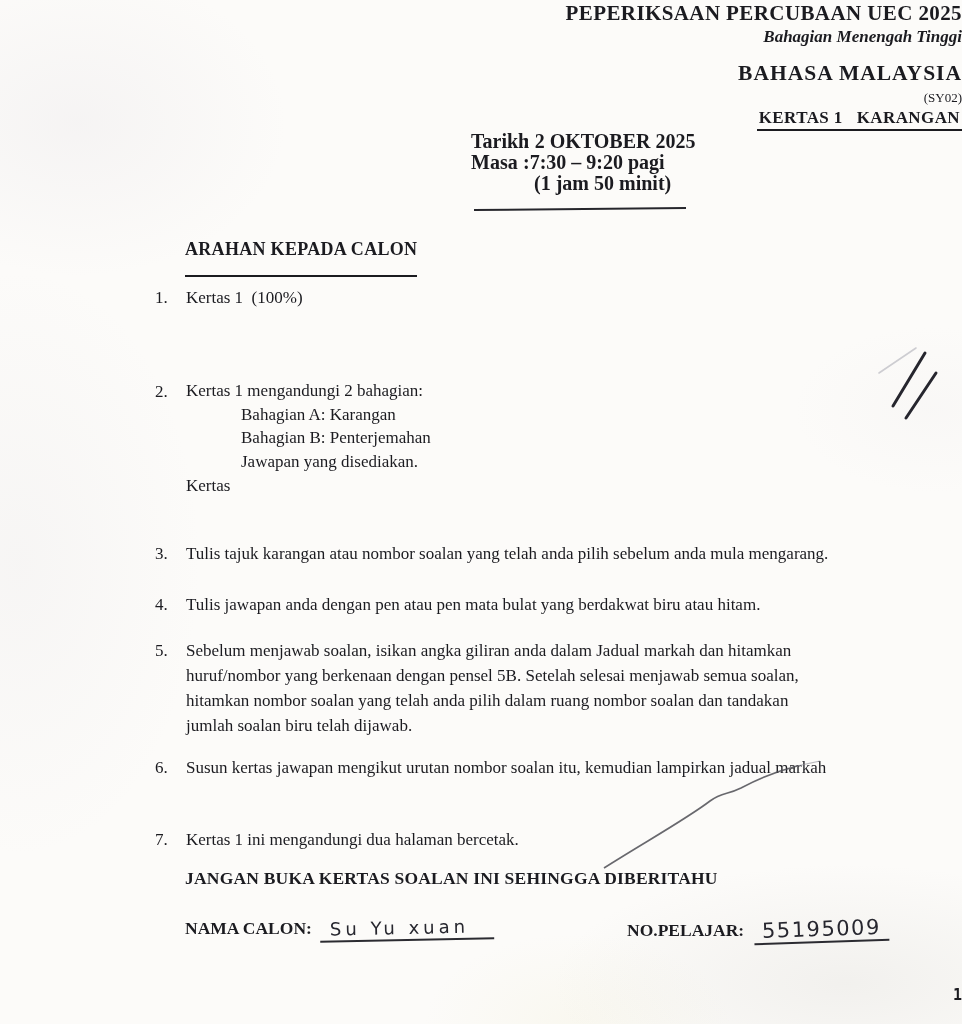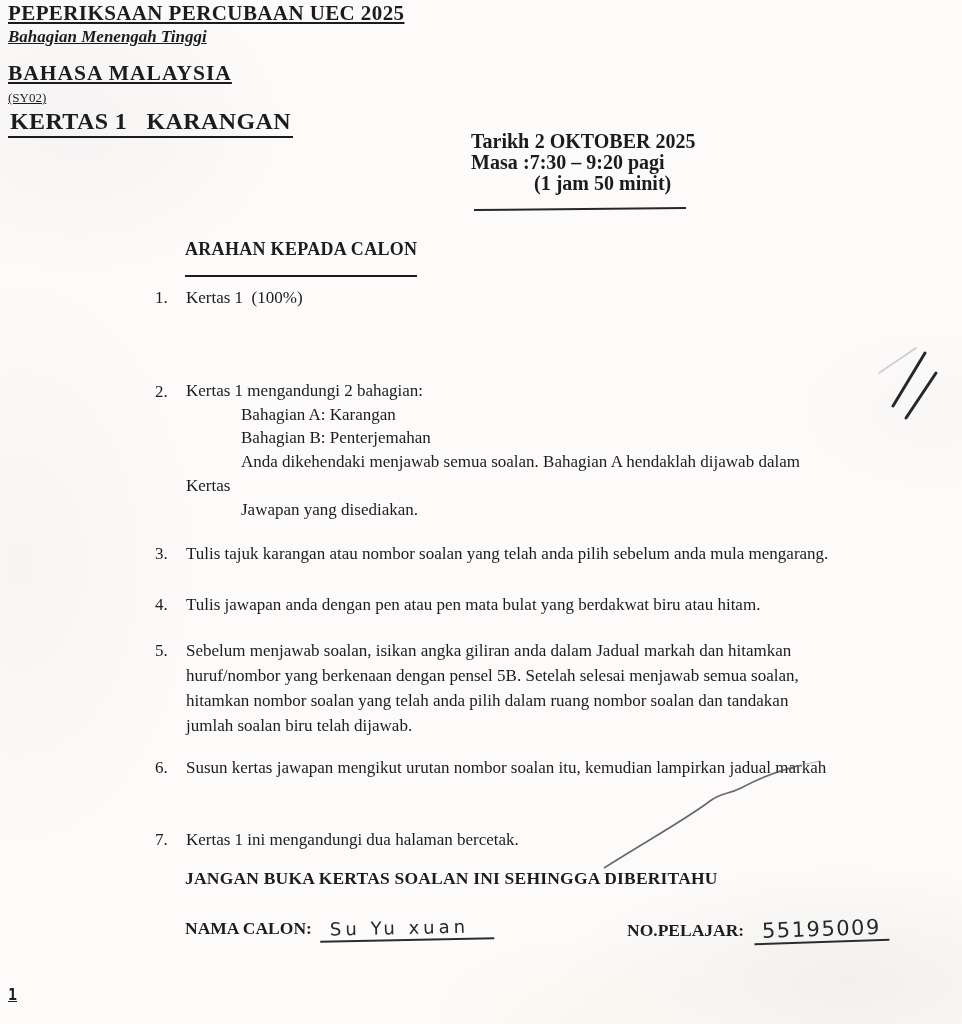--- a/index.html
+++ b/index.html
@@ -8,27 +8,27 @@
     color:#1b1b20;font-family:"Liberation Serif", serif;
     background-color:#fcfbf9;
     background-image:
       radial-gradient(ellipse 300px 220px at 8% 12%, rgba(205,200,210,.14), transparent 70%),
       radial-gradient(ellipse 260px 420px at 2% 55%, rgba(200,196,204,.10), transparent 70%),
       radial-gradient(ellipse 420px 170px at 88% 96%, rgba(188,186,178,.16), transparent 70%),
       radial-gradient(ellipse 220px 130px at 60% 100%, rgba(228,222,170,.12), transparent 70%),
       radial-gradient(ellipse 200px 120px at 97% 40%, rgba(210,207,212,.08), transparent 70%);
   }
   .abs{position:absolute;}
-  .ctr{left:8px;right:0;text-align:left;text-decoration:underline;}
+  .ctr{left:0;right:0;text-align:right;}
   .h-title{top:1px;font-size:21px;font-weight:bold;letter-spacing:.4px;}
   .h-sub{top:27px;font-size:17px;font-weight:bold;font-style:italic;}
   .h-subject{top:61px;font-size:21.5px;font-weight:bold;letter-spacing:1px;}
   .h-code{top:90px;font-size:13px;}
   .h-paper-wrap{top:108px;}
-  .h-paper{display:inline-block;font-size:24px;font-weight:bold;white-space:pre;
+  .h-paper{display:inline-block;font-size:17px;font-weight:bold;white-space:pre;
            border-bottom:2px solid #1b1b20;padding:0 2px 1px 2px;letter-spacing:.4px;}
   .h-meta{left:471px;top:131px;font-weight:bold;font-size:20px;}
   .h-meta .row{display:flex;line-height:21px;}
   .h-meta .lbl{width:52px;flex-shrink:0;}
   .h-meta .dur{margin-left:63px;line-height:21px;}
   .h-rule{left:474px;top:208px;width:212px;height:2px;background:#26262c;transform:rotate(-.6deg);}
   .arahan{left:185px;top:239px;font-size:18px;font-weight:bold;letter-spacing:.3px;
           border-bottom:2px solid #1b1b20;padding-bottom:15px;}
   .item{left:155px;width:748px;display:flex;font-size:17px;line-height:25px;}
   .item .num{width:31px;flex-shrink:0;}
@@ -83,23 +83,22 @@
       <div class="ln" style="white-space:pre">Kertas 1  (100%)</div>
     </span>
   </div>
 
   <div class="abs item item-2" style="top:379px">
     <span class="num">2.</span>
     <span class="body">
       <div class="ln">Kertas 1 mengandungi 2 bahagian:</div>
       <div class="ln ind">Bahagian A: Karangan</div>
       <div class="ln ind">Bahagian B: Penterjemahan</div>
-      <div class="ln ind">Anda dikehendaki menjawab semua soalan. Bahagian A hendaklah dijawab dalam</div>
+      <div class="ln ind">Jawapan yang disediakan.</div>
       <div class="ln">Kertas</div>
-      <div class="ln ind">Jawapan yang disediakan.</div>
     </span>
   </div>
 
   <div class="abs item" style="top:541px">
     <span class="num">3.</span>
     <span class="body">
       <div class="ln">Tulis tajuk karangan atau nombor soalan yang telah anda pilih sebelum anda mula mengarang.</div>
     </span>
   </div>
 

